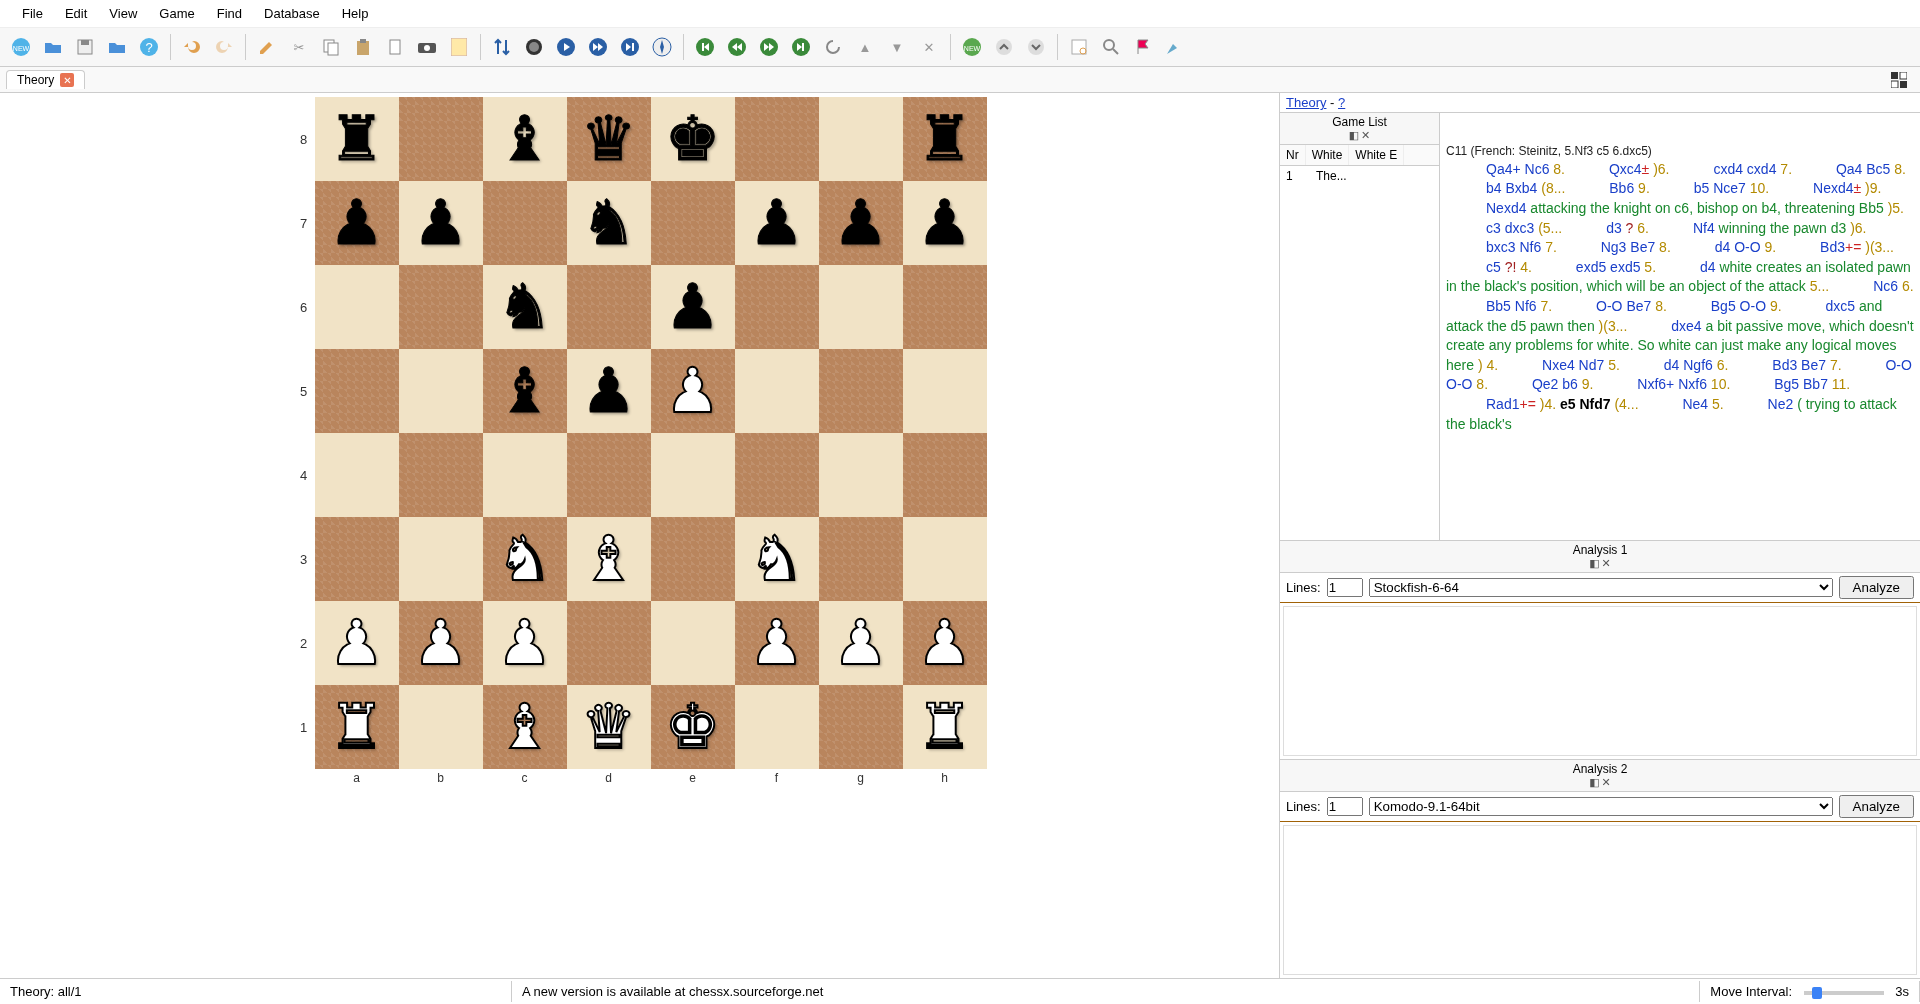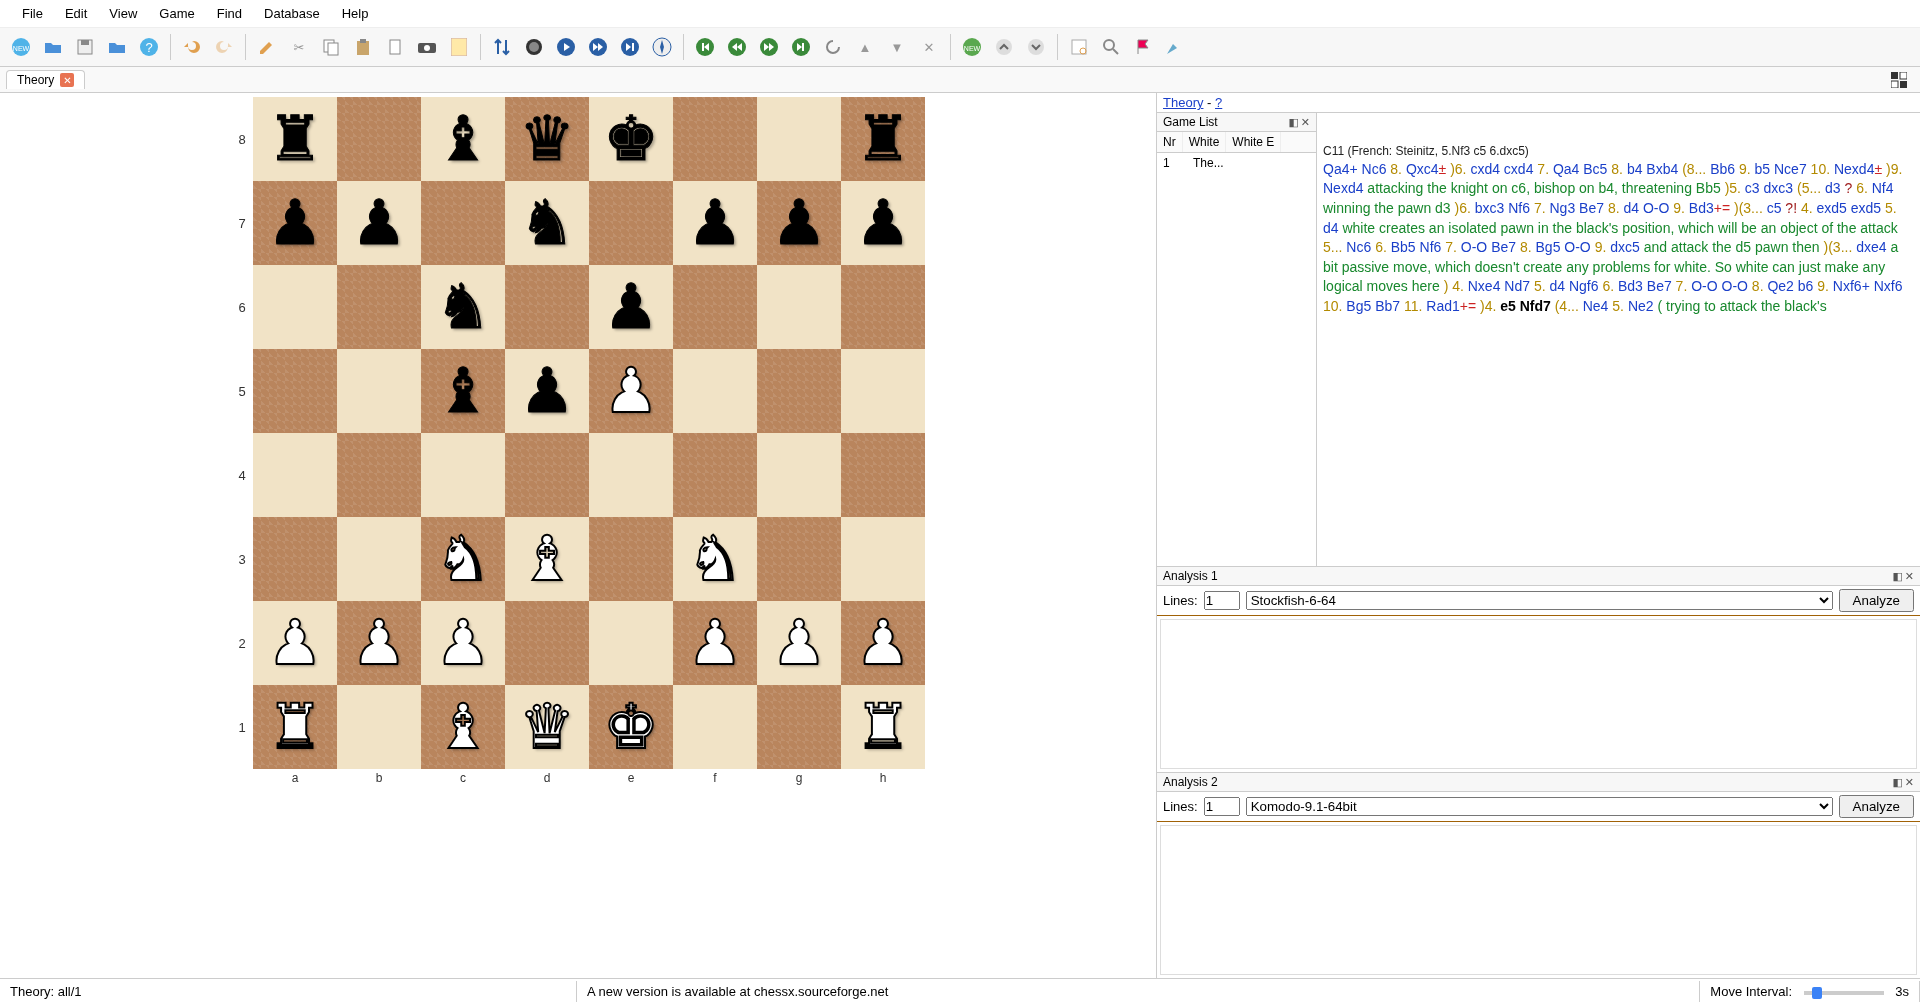--- a/index.html
+++ b/index.html
@@ -13,34 +13,34 @@
 .tab { display: flex; align-items: center; gap: 6px; padding: 2px 10px; background: #fff; border: 1px solid #ccc; border-bottom: none; border-radius: 4px 4px 0 0; font-size: 12px; }
 .tab .close { width: 14px; height: 14px; background: #e87352; color: #fff; border-radius: 2px; font-size: 10px; display: flex; align-items: center; justify-content: center; }
 .main { flex: 1; display: flex; overflow: hidden; }
 .boardwrap { flex: 1; display: flex; align-items: flex-start; justify-content: center; padding-top: 4px; background: #fff; position: relative; }
 .boardgrid { display: grid; grid-template-columns: 22px repeat(8, 84px); grid-template-rows: repeat(8, 84px) 18px; }
 .rank { display: flex; align-items: center; justify-content: center; font-size: 13px; color: #333; }
 .filelab { display: flex; align-items: center; justify-content: center; font-size: 12px; color: #333; }
 .sq { position: relative; display: flex; align-items: center; justify-content: center; font-size: 62px; line-height: 1; text-shadow: 2px 2px 3px rgba(0,0,0,0.35); }
 .lt { background: #f1e3c6; }
 .dk { background: #b9855d; background-image: linear-gradient(45deg, rgba(255,255,255,0.05) 25%, transparent 25%, transparent 75%, rgba(255,255,255,0.05) 75%), linear-gradient(45deg, rgba(255,255,255,0.05) 25%, transparent 25%, transparent 75%, rgba(255,255,255,0.05) 75%); background-size: 8px 8px; }
-.rpanel { width: 764px; display: flex; flex-direction: column; border-left: 1px solid #ccc; }
+.rpanel { width: 641px; display: flex; flex-direction: column; border-left: 1px solid #ccc; }
 .theoryhdr { padding: 2px 6px; font-size: 13px; border-bottom: 1px solid #ccc; }
 .theoryhdr a { color: #1a3fc9; text-decoration: underline; }
 .flexrow { flex: 1; display: flex; overflow: hidden; }
 .glist { width: 160px; border-right: 1px solid #ccc; display: flex; flex-direction: column; }
-.paneltitle { display: flex; align-items: center; justify-content: space-between; padding: 2px 6px; background: #f7f7f7; border-bottom: 1px solid #ccc; font-size: 12px; }
+.paneltitle { display: flex; align-items: center; justify-content: space-between; padding: 2px 6px; background: #f7f7f7; border-bottom: 1px solid #ccc; font-size: 12px; flex-direction: column; }
 .paneltitle .ctrls { display: flex; gap: 2px; font-size: 11px; color: #555; }
 .ghead { display: flex; font-size: 12px; border-bottom: 1px solid #ccc; background: #fafafa; text-align: center; }
 .ghead div { padding: 3px 6px; border-right: 1px solid #eee; }
 .grow { display: flex; font-size: 12px; }
 .grow div { padding: 3px 6px; }
 .nota { flex: 1; padding: 2px 6px 6px 6px; font-size: 14px; line-height: 1.4; overflow: hidden; color: #b38a00; }
 .nota .openline { font-size: 12px; color: #222; margin-top: 28px; }
-.nota .blue { color: #1a3fc9; }
+.nota .blue { color: #1a3fc9; margin-left: 40px; }
 .nota .green { color: #18882d; }
 .nota .darkred { color: #a02020; }
 .nota .bold { font-weight: bold; color: #000; }
 .nota .pm { color: #c22; }
 .analysis { border-top: 1px solid #ccc; display: flex; flex-direction: column; }
 .anrow { display: flex; align-items: center; gap: 6px; padding: 3px 6px; background: #fff; border-bottom: 1px solid #a16207; font-size: 13px; }
 .anrow input[type=number] { width: 36px; }
 .anrow select { flex: 1; }
 .anrow button { padding: 2px 12px; }
 .anbody { height: 150px; background: #fff; border: 1px solid #ddd; margin: 3px; }
@@ -478,20 +478,20 @@
         <input type="number" value="1" style="">
         <select><option>Komodo-9.1-64bit</option></select>
         <button>Analyze</button>
       </div>
       <div class="anbody"></div>
     </div>
   </div>
 </div>
 
 <div class="status">
-  <div class="cell" style="width:577px">Theory: all/1</div>
+  <div class="cell" style="width:512px">Theory: all/1</div>
   <div class="cell stretch">A new version is available at chessx.sourceforge.net</div>
   <div class="cell">
     <span>Move Interval:</span>
     <span class="slider"><span class="thumb"></span></span>
     <span>3s</span>
   </div>
 </div>
 
 </body></html>

